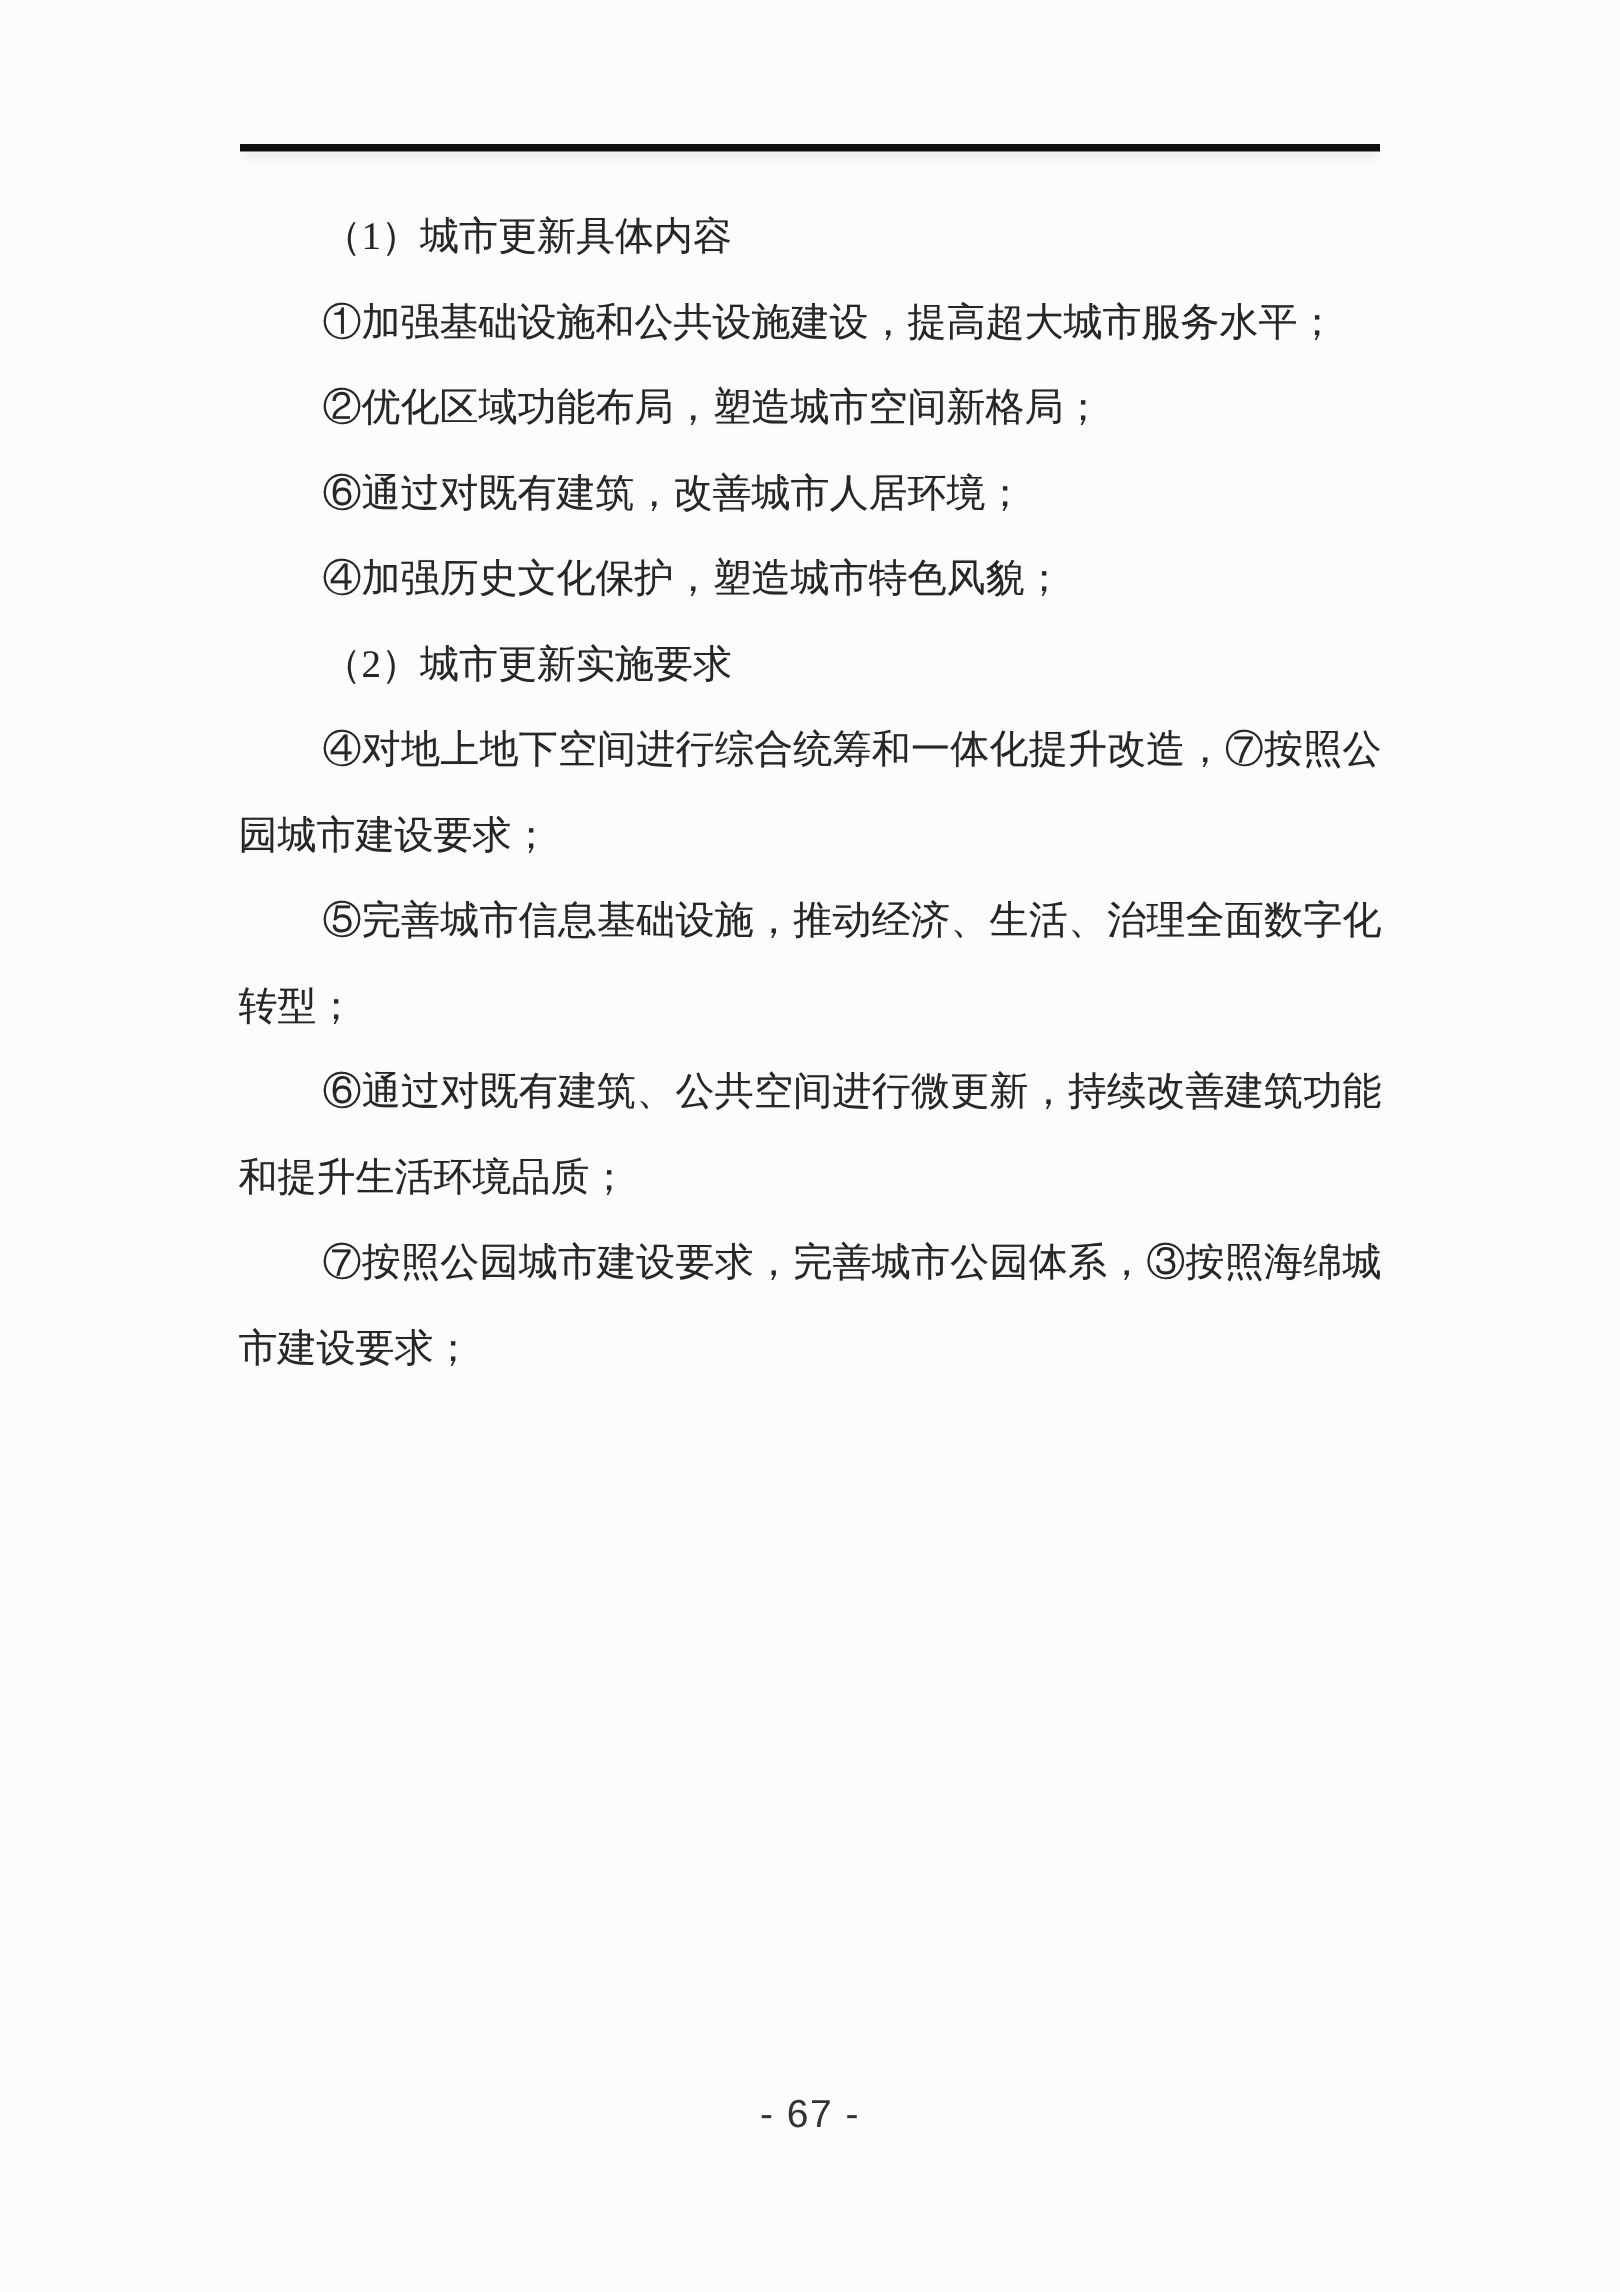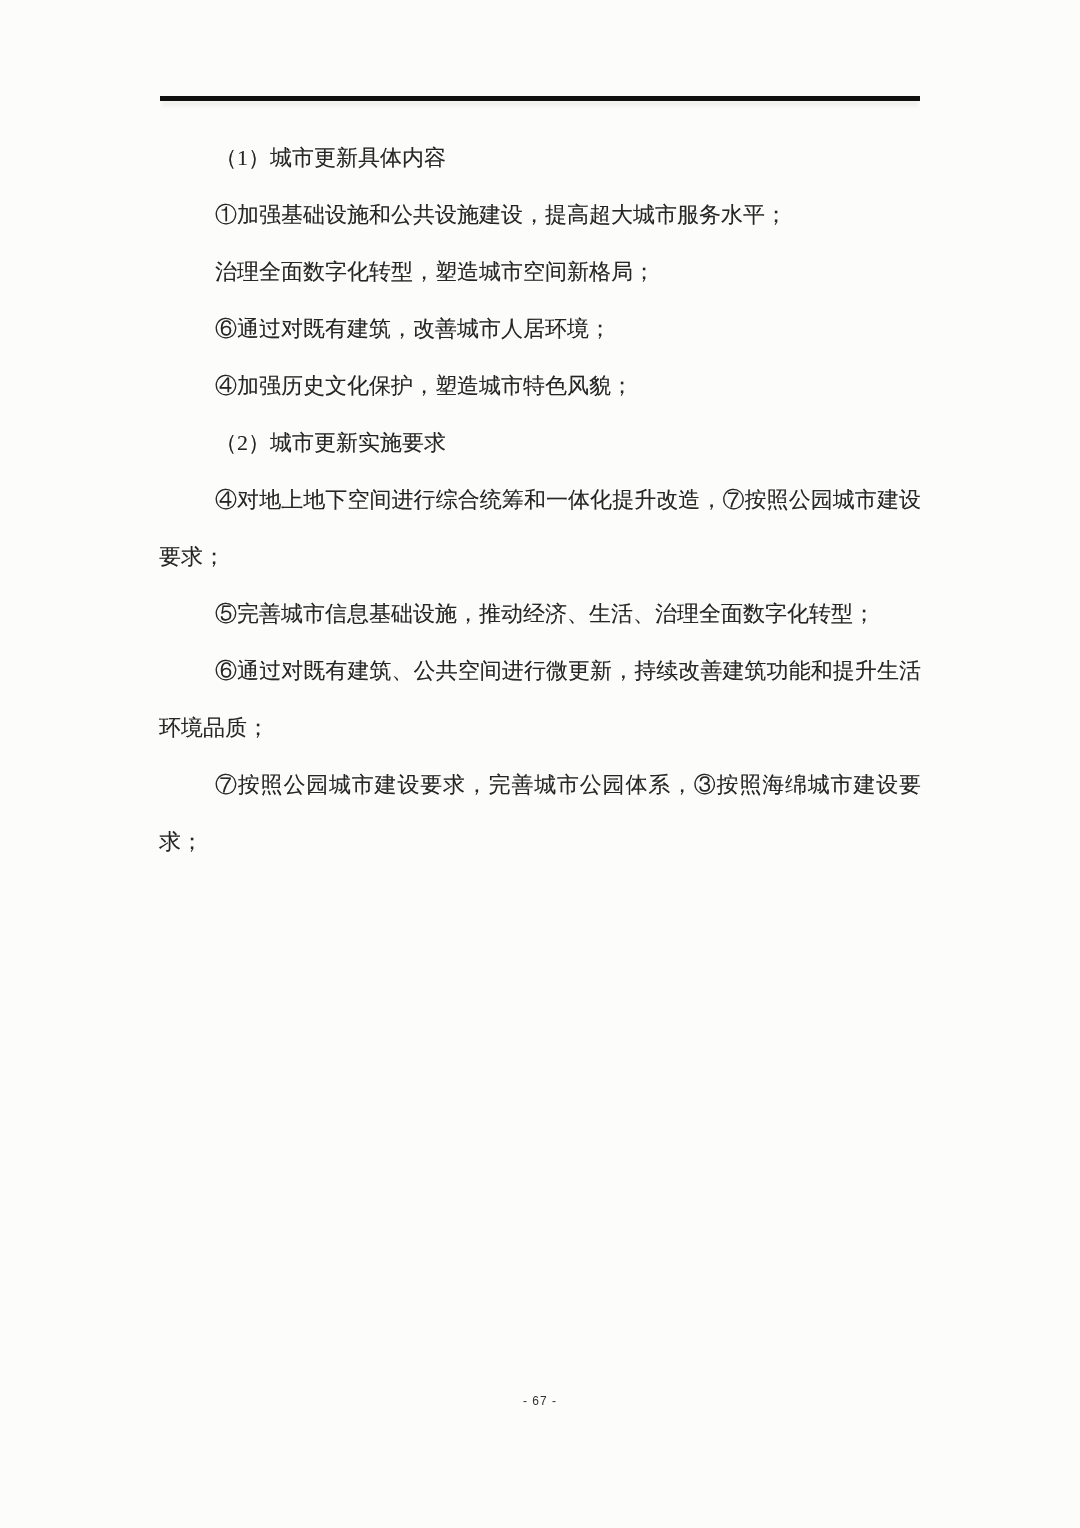--- a/index.html
+++ b/index.html
@@ -22,50 +22,50 @@
     box-shadow: 0 5px 4px -2px rgba(110,110,110,0.45);
   }
   .content {
     position: absolute;
     left: 159px; top: 129px;
     width: 762px;
     color: #262626;
   }
   .content p {
     margin: 0;
-    font-size: 22px;
+    font-size: 26px;
     line-height: 57px;
     text-indent: 56px;
     text-align: justify;
     text-justify: inter-character;
     word-break: normal;
     color: inherit;
     
     text-shadow: 0 0 0.5px rgba(60,60,60,0.35);
   }
   .footer {
     position: absolute;
     left: 0; top: 1394px;
     width: 1080px;
     text-align: center;
     font-family: "Liberation Sans", "DejaVu Sans", sans-serif;
-    font-size: 12px;
+    font-size: 26px;
     letter-spacing: 1px;
     color: #333333;
   }
 </style>
 </head>
 <body style="background: rgb(252, 252, 251);">
 
 <div class="page">
   <div class="top-rule" style="background: rgb(16, 16, 16);"></div>
   <div class="content" style="color: rgb(38, 38, 38);">
       <p>（1）城市更新具体内容</p>
       <p>①加强基础设施和公共设施建设，提高超大城市服务水平；</p>
-      <p>治理全面数字化转型，塑造城市空间新格局；</p>
+      <p>②优化区域功能布局，塑造城市空间新格局；</p>
       <p>⑥通过对既有建筑，改善城市人居环境；</p>
       <p>④加强历史文化保护，塑造城市特色风貌；</p>
       <p>（2）城市更新实施要求</p>
       <p>④对地上地下空间进行综合统筹和一体化提升改造，⑦按照公园城市建设要求；</p>
       <p>⑤完善城市信息基础设施，推动经济、生活、治理全面数字化转型；</p>
       <p>⑥通过对既有建筑、公共空间进行微更新，持续改善建筑功能和提升生活环境品质；</p>
       <p>⑦按照公园城市建设要求，完善城市公园体系，③按照海绵城市建设要求；</p>
     </div>
   <div class="footer">- 67 -</div>
 </div>

